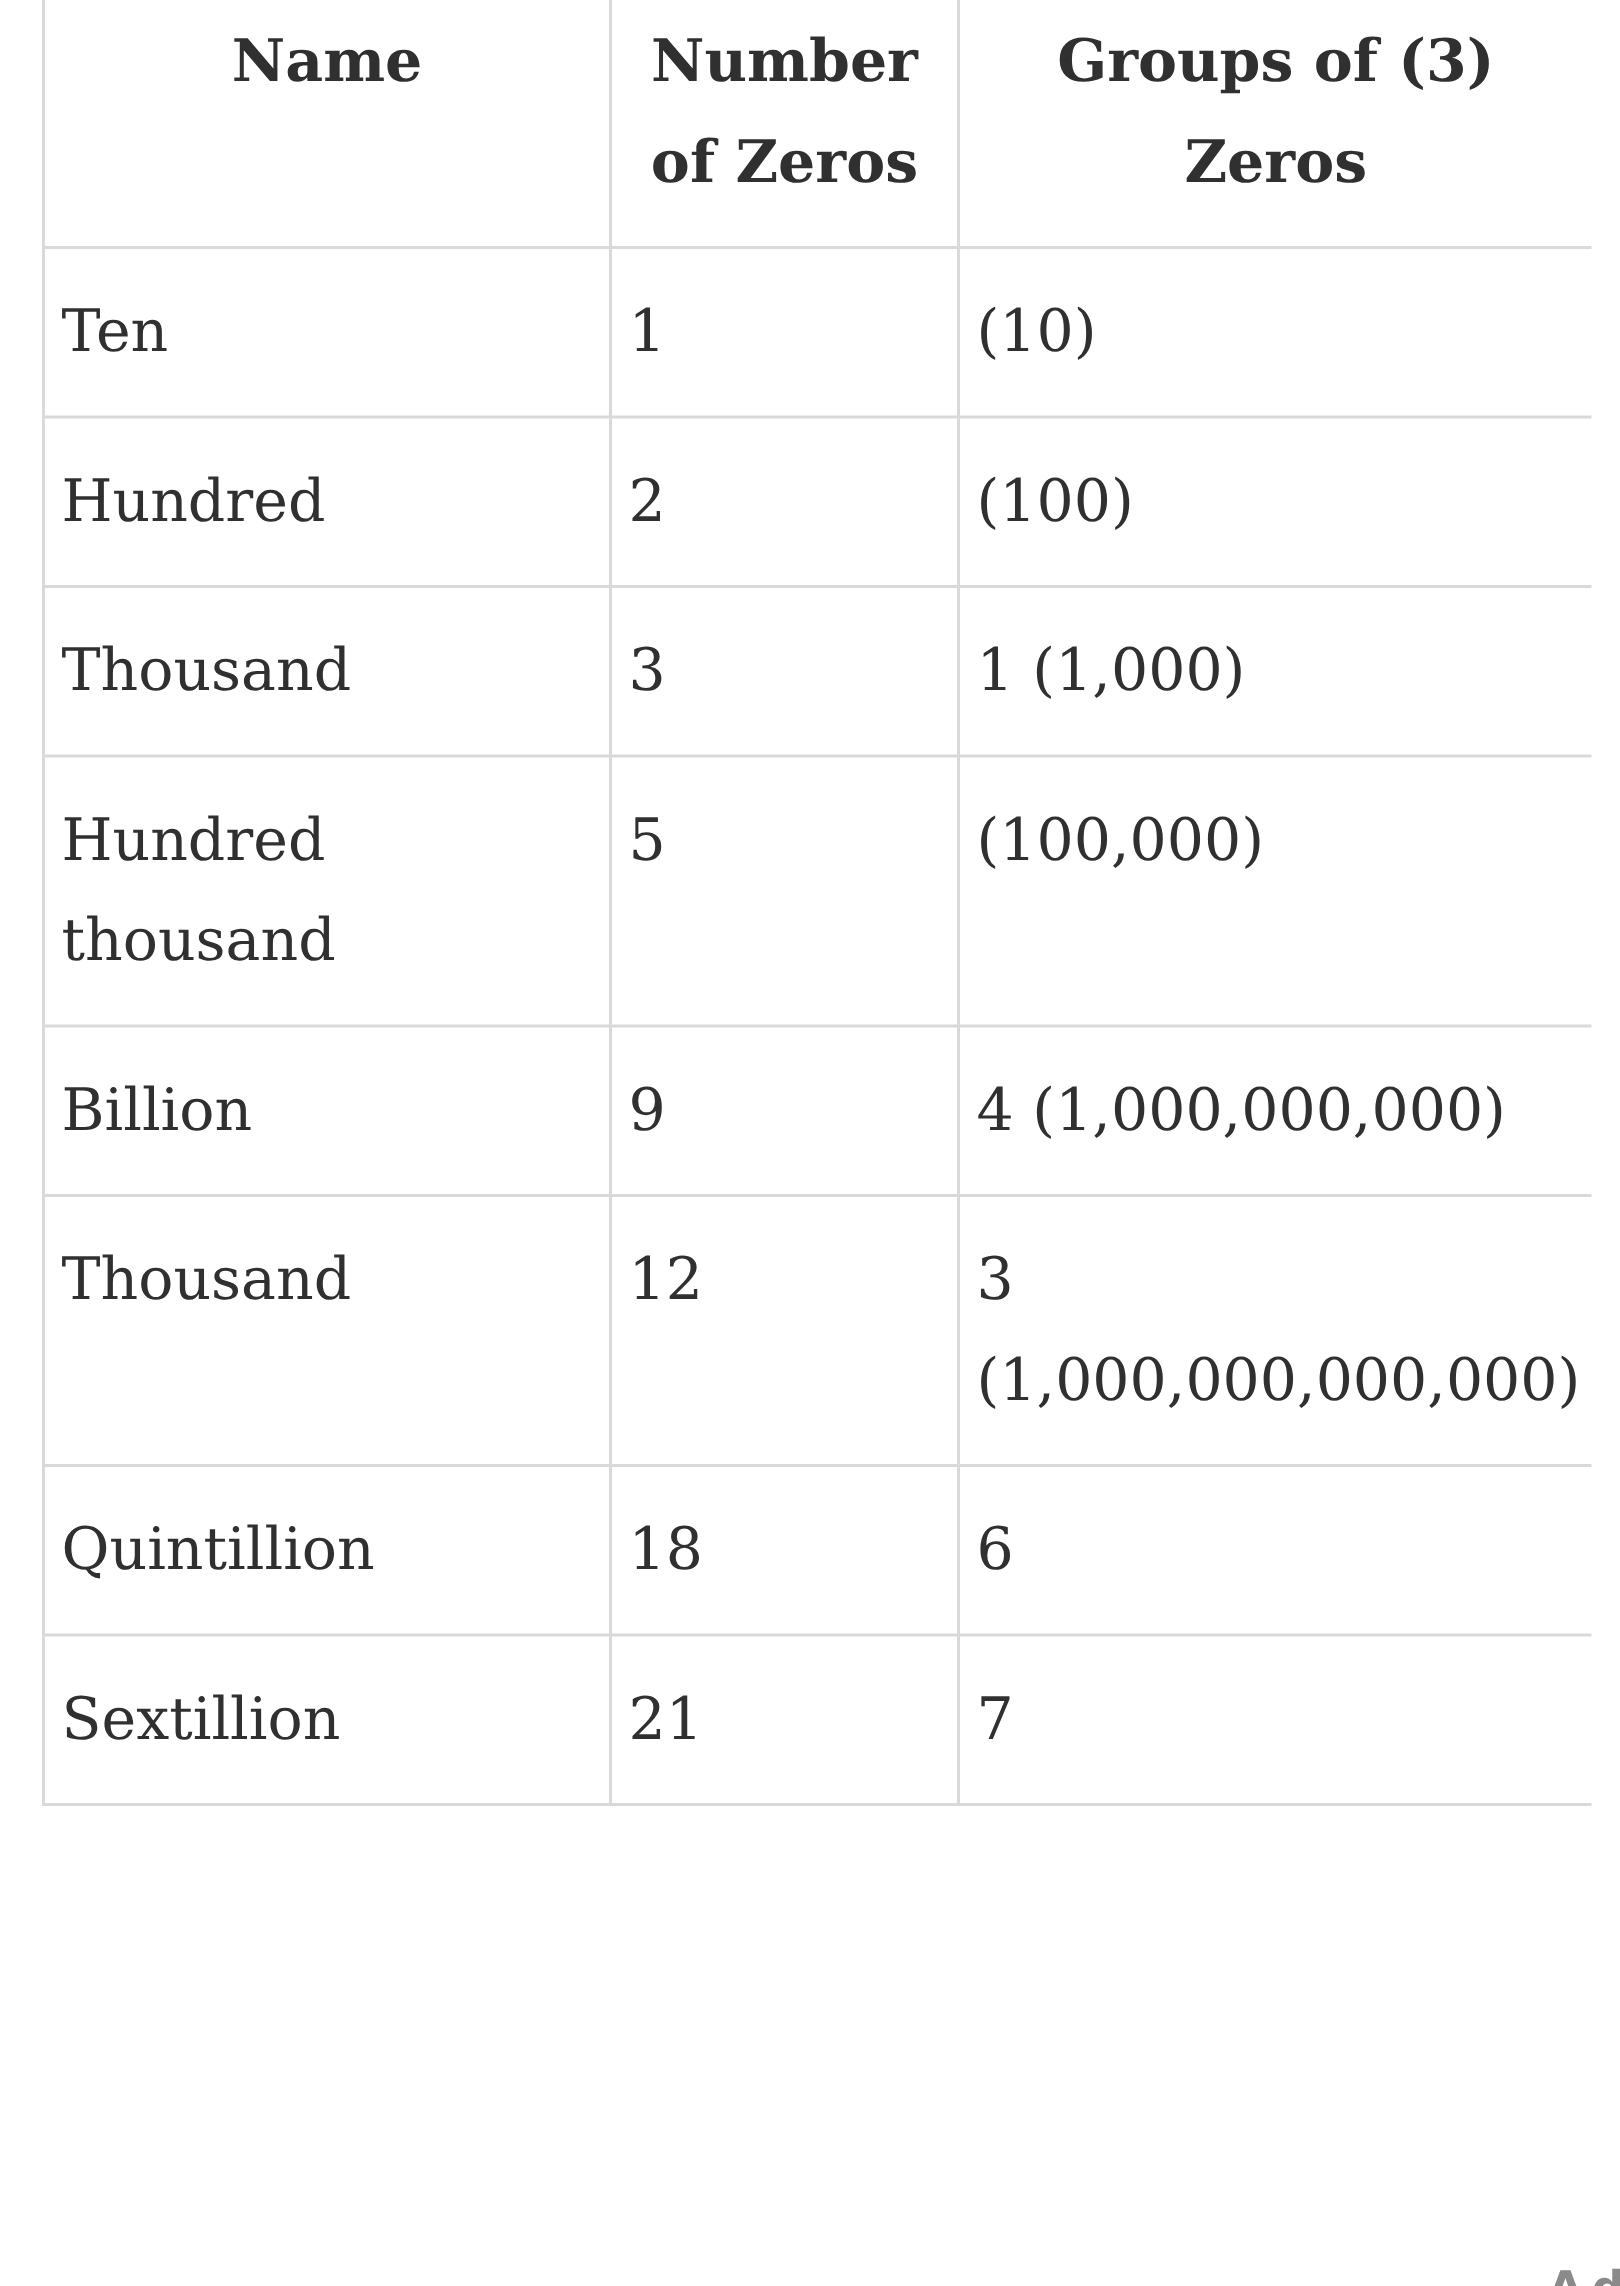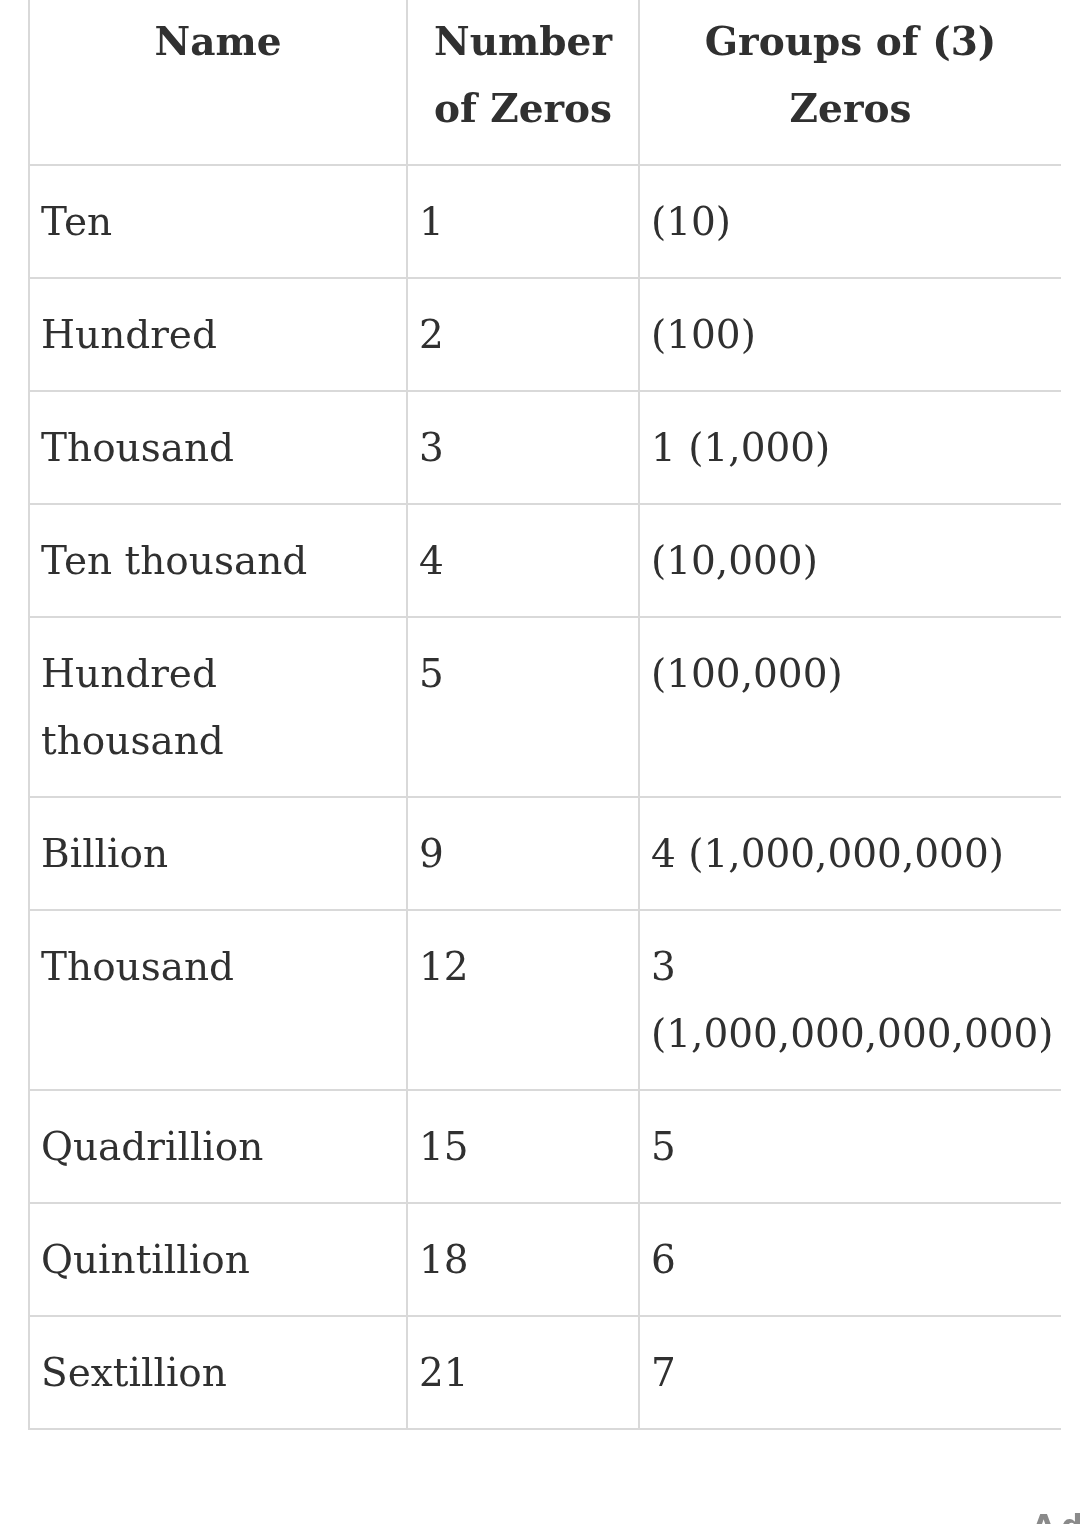--- a/index.html
+++ b/index.html
@@ -96,43 +96,33 @@
         <td>Hundred</td>
         <td>2</td>
         <td class="groups-cell">(100)</td>
       </tr>
       <tr>
         <td>Thousand</td>
         <td>3</td>
         <td class="groups-cell">1 (1,000)</td>
       </tr>
       <tr>
-        <td>Ten thousand</td>
-        <td>4</td>
-        <td class="groups-cell">(10,000)</td>
-      </tr>
-      <tr>
         <td>Hundred thousand</td>
         <td>5</td>
         <td class="groups-cell">(100,000)</td>
       </tr>
       <tr>
         <td>Billion</td>
         <td>9</td>
         <td class="groups-cell">4 (1,000,000,000)</td>
       </tr>
       <tr>
         <td>Thousand</td>
         <td>12</td>
         <td class="groups-cell">3 (1,000,000,000,000)</td>
-      </tr>
-      <tr>
-        <td>Quadrillion</td>
-        <td>15</td>
-        <td class="groups-cell">5</td>
       </tr>
       <tr>
         <td>Quintillion</td>
         <td>18</td>
         <td class="groups-cell">6</td>
       </tr>
       <tr>
         <td>Sextillion</td>
         <td>21</td>
         <td class="groups-cell">7</td>

